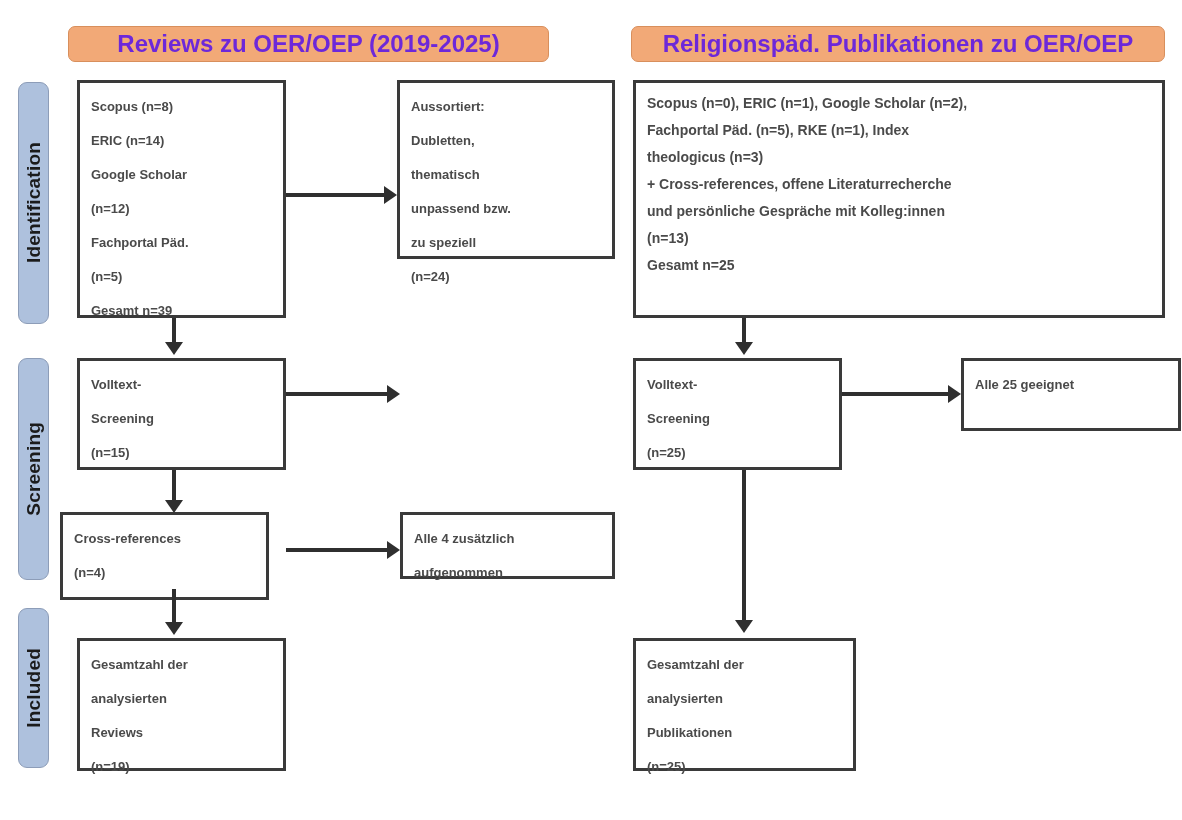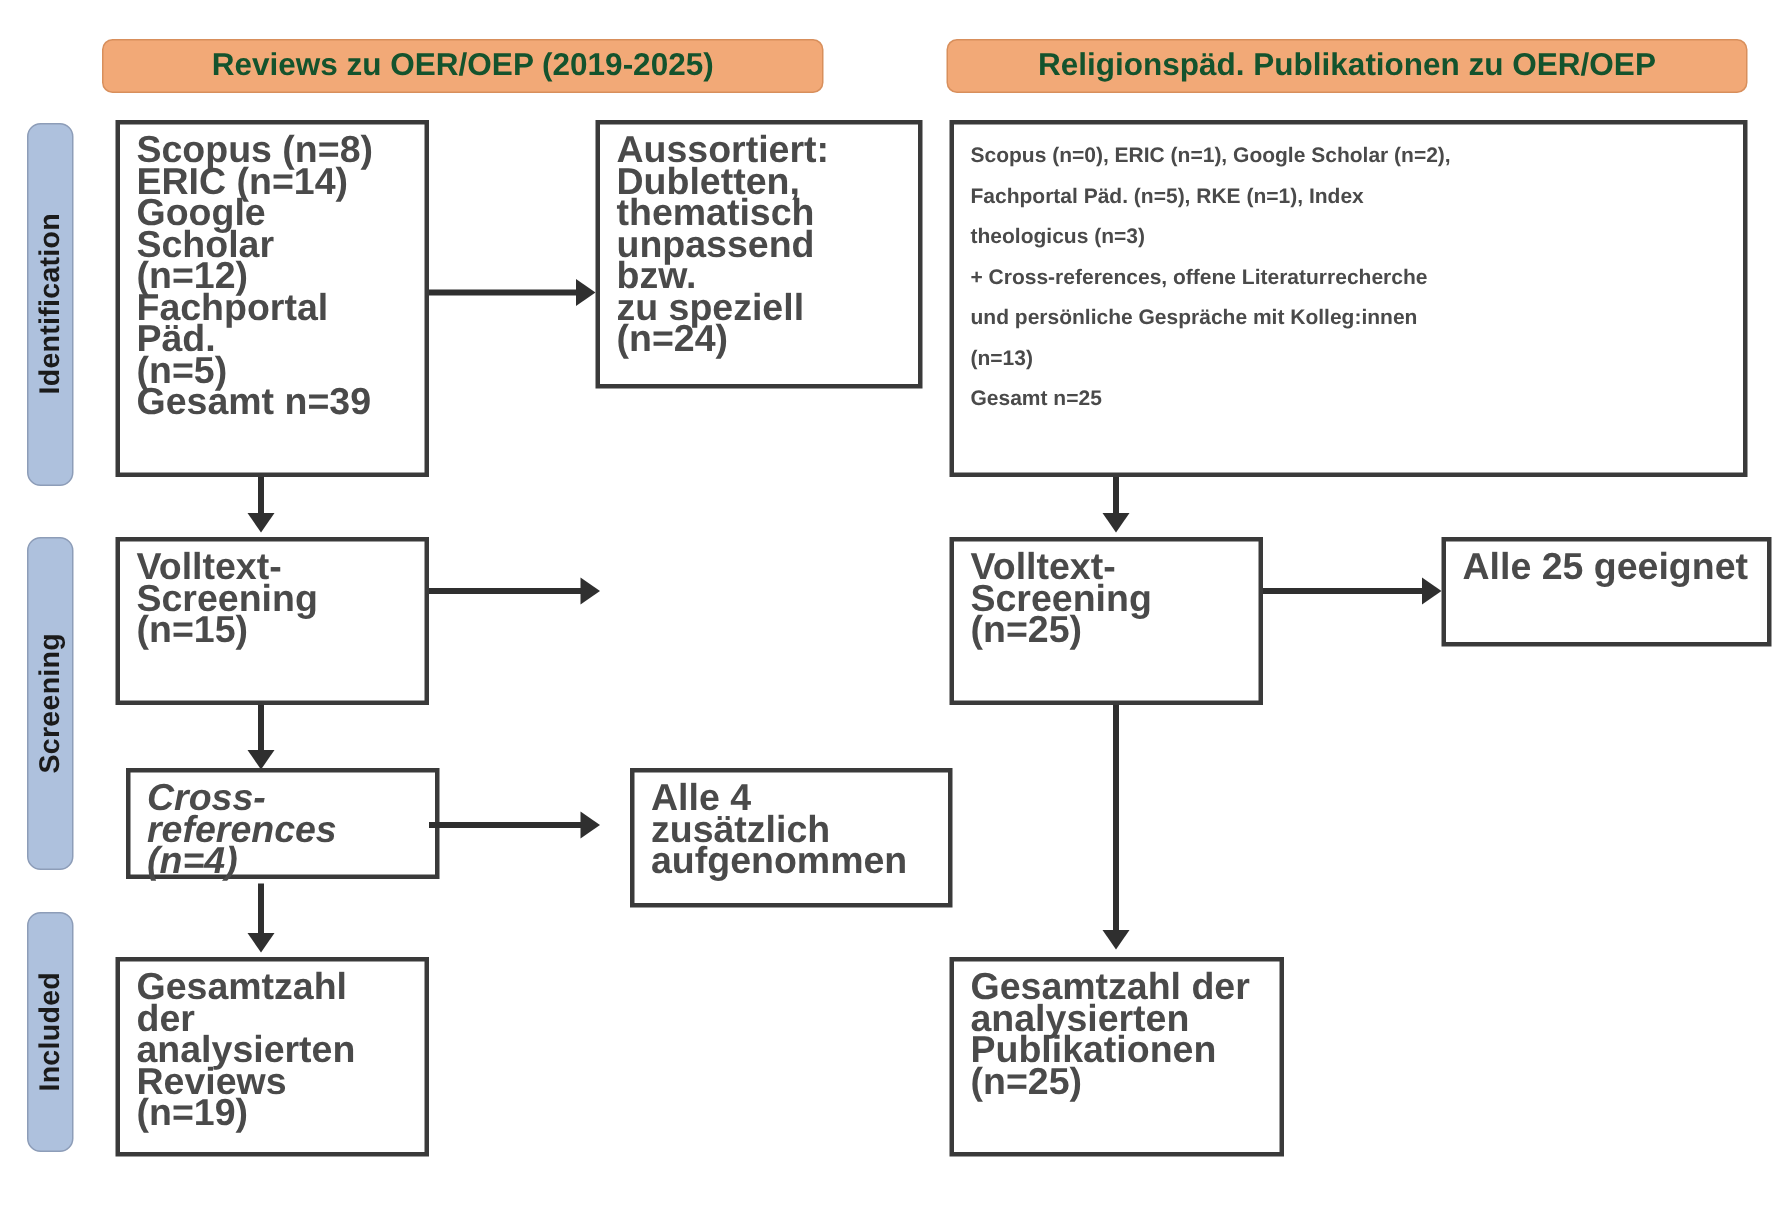--- a/index.html
+++ b/index.html
@@ -45,37 +45,37 @@
     position: absolute;
     background: #f2a977;
     border: 1px solid #d88f5c;
     border-radius: 7px;
     box-sizing: border-box;
     display: flex;
     align-items: center;
     justify-content: center;
   }
   .col-header span {
-    font-size: 21px;
+    font-size: 24px;
     font-weight: 700;
-    color: #14532d;
+    color: #6d28d9;
     white-space: nowrap;
   }
 
   
   .flow-box {
     position: absolute;
     background: #ffffff;
     border: 3px solid #3a3a3a;
     box-sizing: border-box;
     padding: 7px 9px 7px 11px;
   }
   .flow-box .box-text {
-    font-size: 25px;
-    line-height: 21px;
+    font-size: 13px;
+    line-height: 34px;
     color: #4a4a4a;
     font-weight: 600;
     white-space: pre-line;
     display: block;
   }
   .flow-box.dense .box-text {
     font-size: 14px;
     line-height: 27px;
   }
 
@@ -163,26 +163,26 @@
 (n=15)</span>
   </div>
 
 
   <div class="conn-h" style="left:286px; top:392px; width:103px;"></div>
   <div class="arrow-right" style="left:387px; top:385px;"></div>
 
   <div class="conn-v" style="left:172px; top:470px; width:4px; height:36px;"></div>
   <div class="arrow-down" style="left:165px; top:500px;"></div>
 
-  <div class="flow-box" style="left:84px; top:512px; width:209px; height:74px;font-style:italic;">
+  <div class="flow-box" style="left:60px; top:512px; width:209px; height:88px;">
     <span class="box-text">Cross-references
 (n=4)</span>
   </div>
 
-  <div class="flow-box" style="left:420px; top:512px; width:215px; height:93px;">
+  <div class="flow-box" style="left:400px; top:512px; width:215px; height:67px;">
     <span class="box-text">Alle 4 zusätzlich
 aufgenommen</span>
   </div>
 
   <div class="conn-h" style="left:286px; top:548px; width:103px;"></div>
   <div class="arrow-right" style="left:387px; top:541px;"></div>
 
   <div class="conn-v" style="left:172px; top:589px; width:4px; height:38px;"></div>
   <div class="arrow-down" style="left:165px; top:622px;"></div>
 

